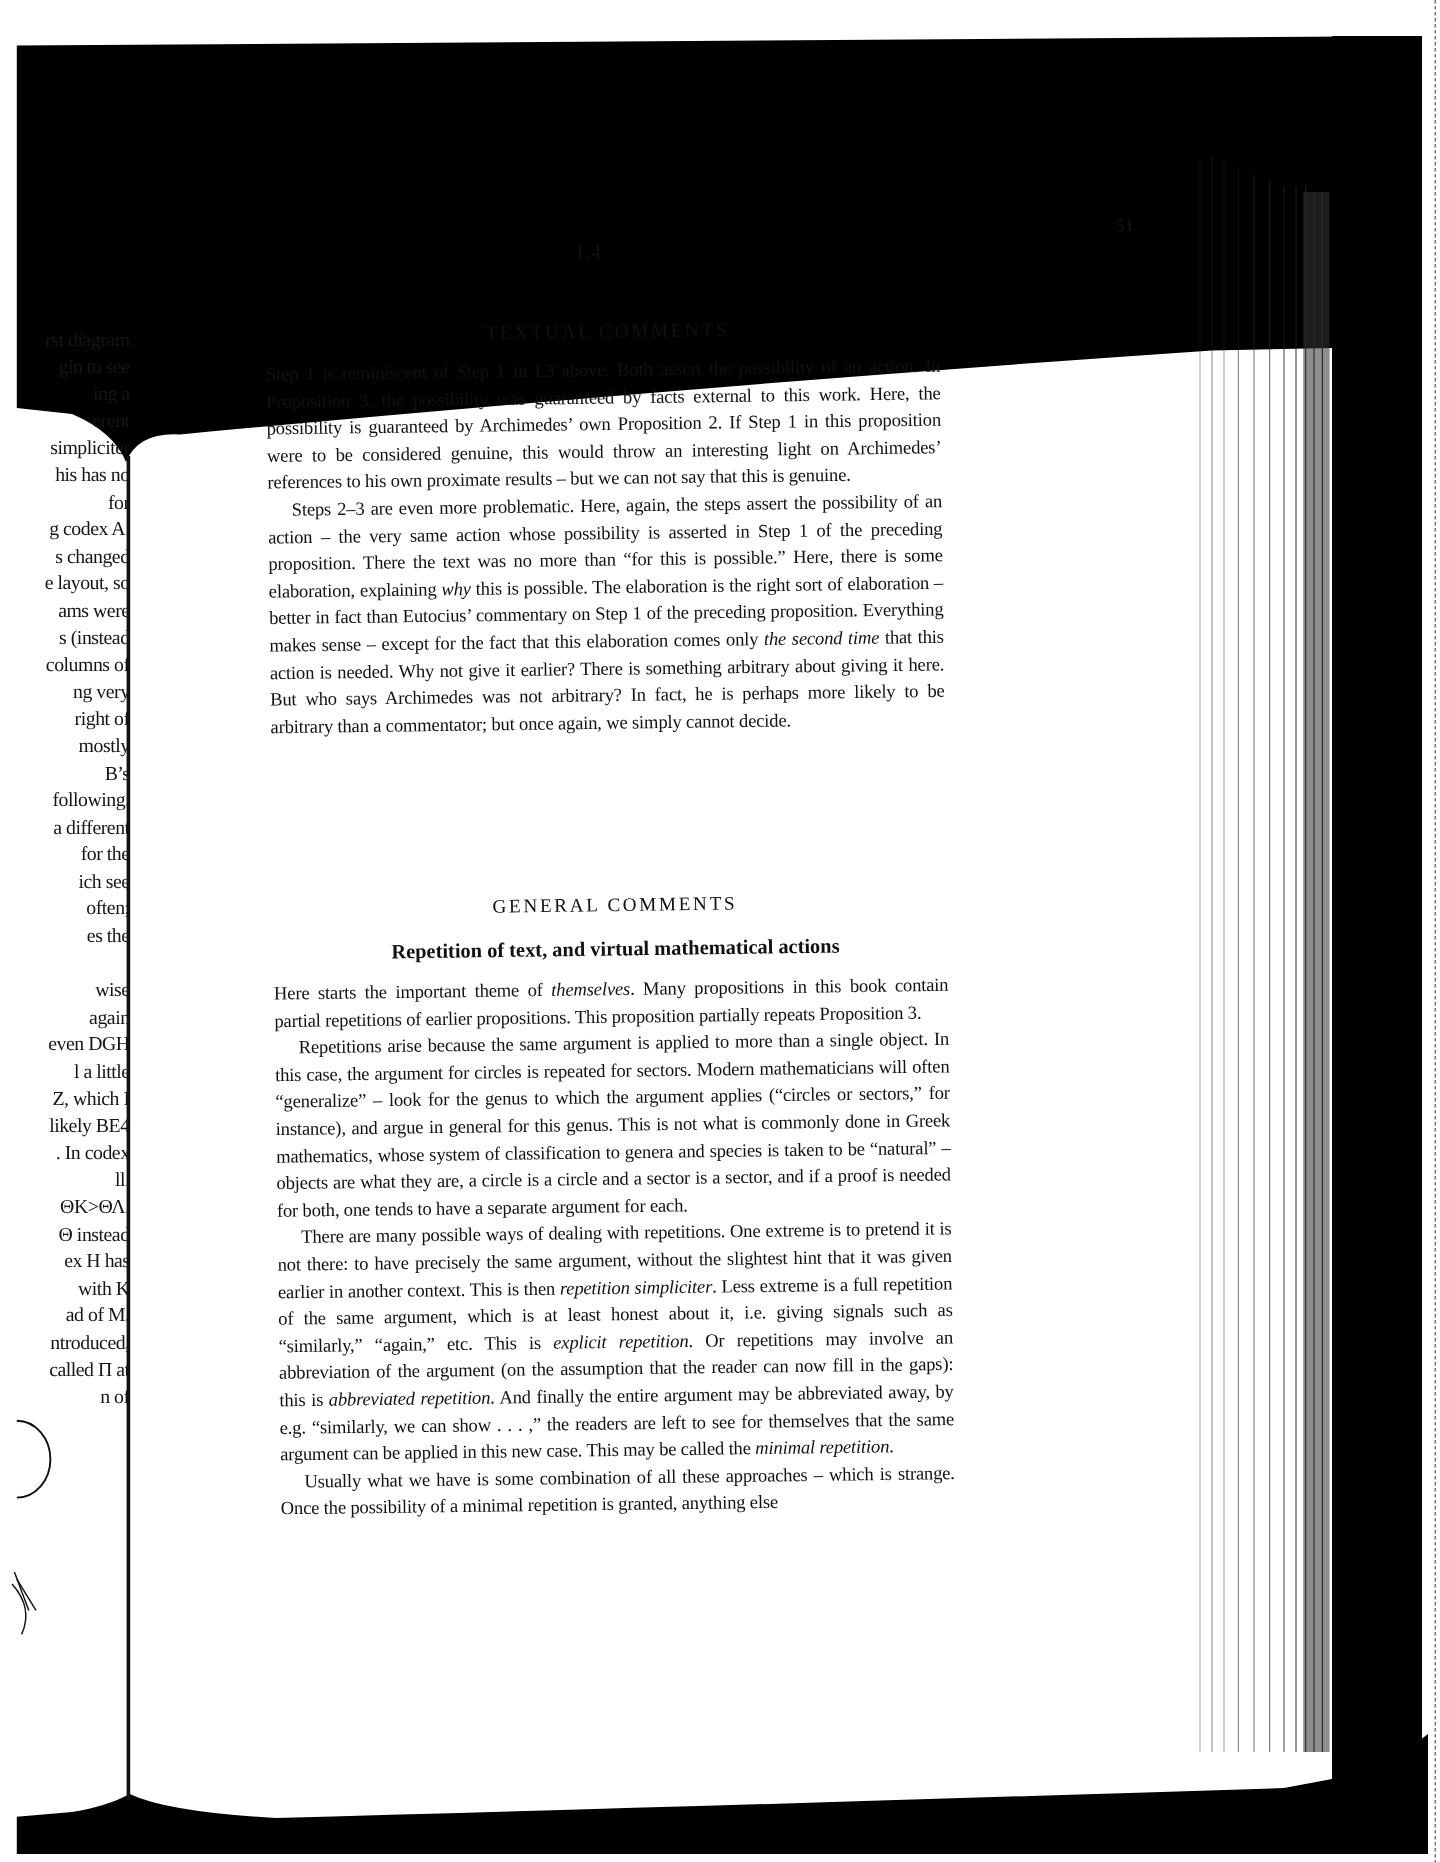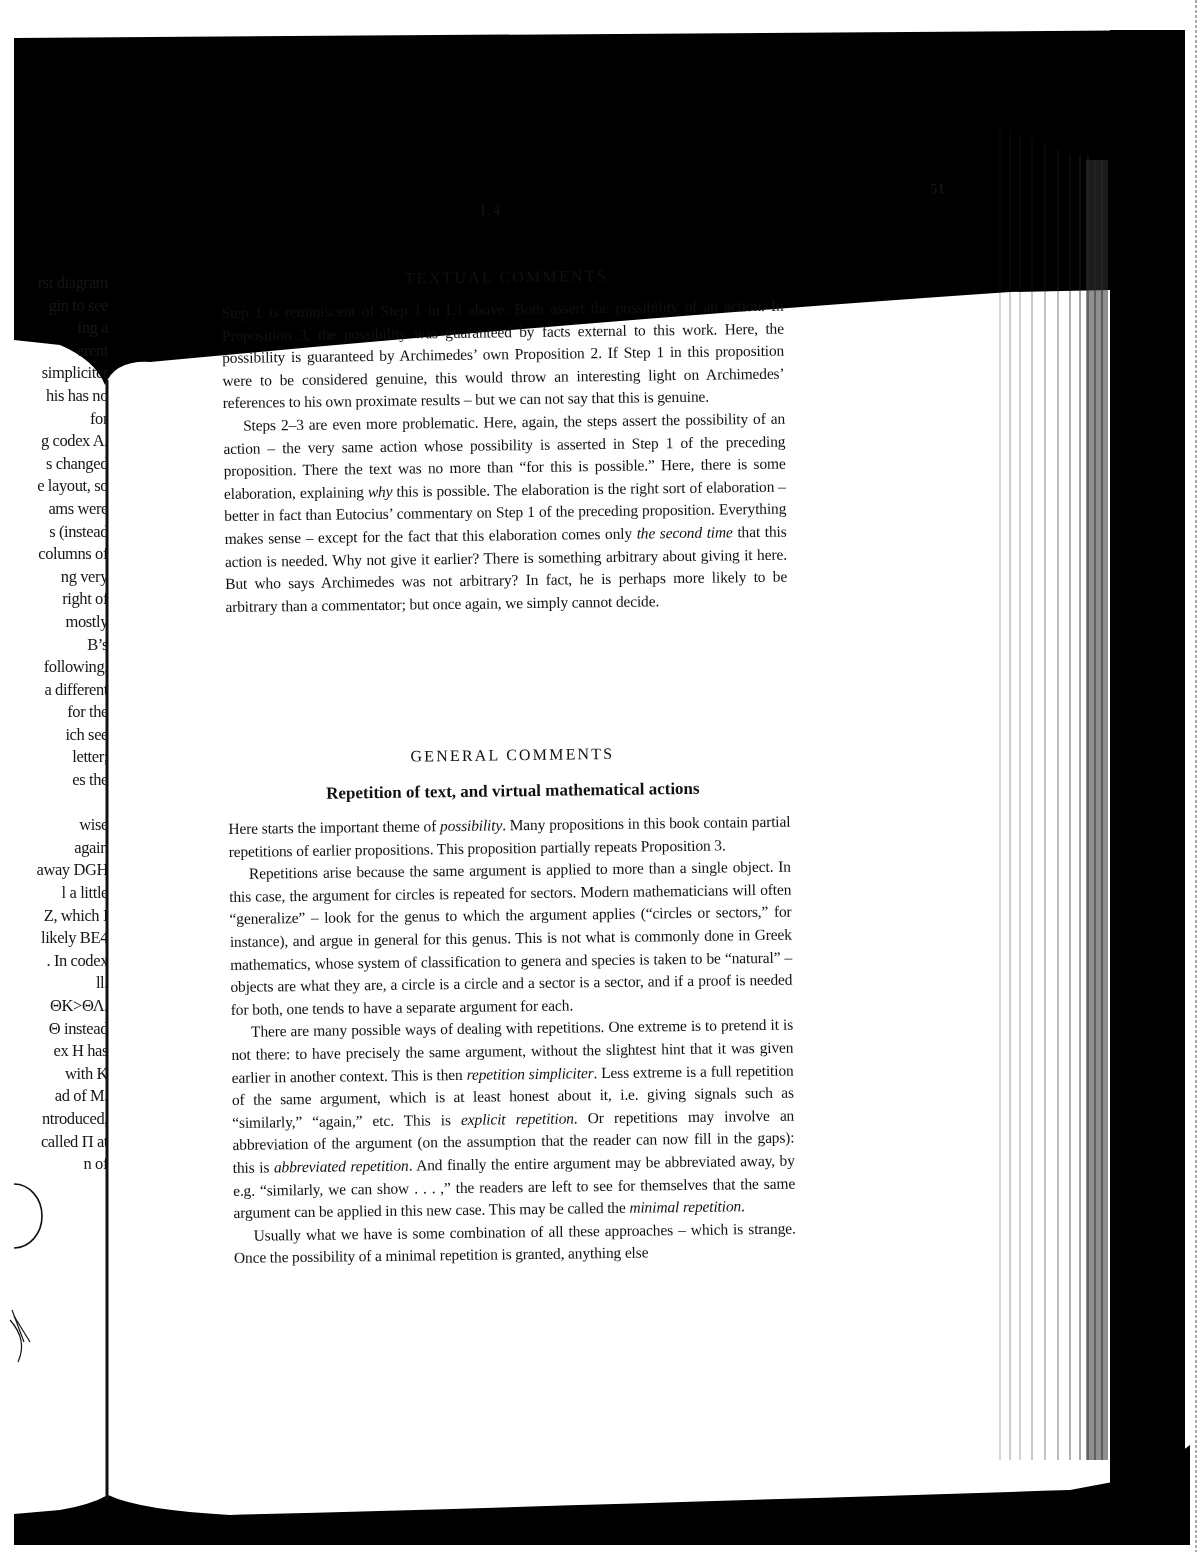--- a/index.html
+++ b/index.html
@@ -93,26 +93,26 @@
     <div class="facing-line">s (instead</div>
     <div class="facing-line">columns of</div>
     <div class="facing-line">ng very</div>
     <div class="facing-line">right of</div>
     <div class="facing-line"> mostly</div>
     <div class="facing-line"> B’s</div>
     <div class="facing-line"> following.</div>
     <div class="facing-line"> a different</div>
     <div class="facing-line">for the</div>
     <div class="facing-line">ich see</div>
-    <div class="facing-line">letter;</div>
+    <div class="facing-line">often;</div>
     <div class="facing-line">es the</div>
     <div class="facing-line gap"></div>
     <div class="facing-line">wise</div>
     <div class="facing-line"> again</div>
-    <div class="facing-line">away DGH</div>
+    <div class="facing-line">even DGH</div>
     <div class="facing-line">l a little</div>
     <div class="facing-line"> Z, which I</div>
     <div class="facing-line"> likely BE4</div>
     <div class="facing-line">. In codex</div>
     <div class="facing-line">ll.</div>
     <div class="facing-line">ΘK&gt;ΘΛ.</div>
     <div class="facing-line">Θ instead</div>
     <div class="facing-line">ex H has</div>
     <div class="facing-line"> with K</div>
     <div class="facing-line">ad of M.</div>
@@ -135,18 +135,18 @@
 
   <h2 class="section-heading" style="top:82px">TEXTUAL COMMENTS</h2>
   <div class="body-block" style="top:112px" id="textual-body">
       <p class="para"><span>Step 1 is reminiscent of Step 1 in I.3 above. Both assert the possibility of an action. In Proposition 3, the possibility was guaranteed by facts external to this work. Here, the possibility is guaranteed by Archimedes’ own Proposition 2. If Step 1 in this proposition were to be considered genuine, this would throw an interesting light on Archimedes’ references to his own proximate results – but we can not say that this is genuine.</span></p>
       <p class="para indent"><span>Steps 2–3 are even more problematic. Here, again, the steps assert the possibility of an action – the very same action whose possibility is asserted in Step 1 of the preceding proposition. There the text was no more than “for this is possible.” Here, there is some elaboration, explaining </span><em>why</em><span> this is possible. The elaboration is the right sort of elaboration – better in fact than Eutocius’ commentary on Step 1 of the preceding proposition. Everything makes sense – except for the fact that this elaboration comes only </span><em>the second time</em><span> that this action is needed. Why not give it earlier? There is something arbitrary about giving it here. But who says Archimedes was not arbitrary? In fact, he is perhaps more likely to be arbitrary than a commentator; but once again, we simply cannot decide.</span></p>
     </div>
 
   <h2 class="section-heading" style="top:560px">GENERAL COMMENTS</h2>
   <h3 class="subheading" style="top:595px">Repetition of text, and virtual mathematical actions</h3>
   <div class="body-block" style="top:628px" id="general-body">
-      <p class="para"><span>Here starts the important theme of </span><em>possibility</em><span>. Many propositions in this book contain partial repetitions of earlier propositions. This proposition partially repeats Proposition 3.</span></p>
+      <p class="para"><span>Here starts the important theme of </span><em>themselves</em><span>. Many propositions in this book contain partial repetitions of earlier propositions. This proposition partially repeats Proposition 3.</span></p>
       <p class="para indent"><span>Repetitions arise because the same argument is applied to more than a single object. In this case, the argument for circles is repeated for sectors. Modern mathematicians will often “generalize” – look for the genus to which the argument applies (“circles or sectors,” for instance), and argue in general for this genus. This is not what is commonly done in Greek mathematics, whose system of classification to genera and species is taken to be “natural” – objects are what they are, a circle is a circle and a sector is a sector, and if a proof is needed for both, one tends to have a separate argument for each.</span></p>
       <p class="para indent"><span>There are many possible ways of dealing with repetitions. One extreme is to pretend it is not there: to have precisely the same argument, without the slightest hint that it was given earlier in another context. This is then </span><em>repetition simpliciter</em><span>. Less extreme is a full repetition of the same argument, which is at least honest about it, i.e. giving signals such as “similarly,” “again,” etc. This is </span><em>explicit repetition</em><span>. Or repetitions may involve an abbreviation of the argument (on the assumption that the reader can now fill in the gaps): this is </span><em>abbreviated repetition</em><span>. And finally the entire argument may be abbreviated away, by e.g. “similarly, we can show . . . ,” the readers are left to see for themselves that the same argument can be applied in this new case. This may be called the </span><em>minimal repetition</em><span>.</span></p>
       <p class="para indent"><span>Usually what we have is some combination of all these approaches – which is strange. Once the possibility of a minimal repetition is granted, anything else</span></p>
     </div>
 </div>
 
 </body></html>

